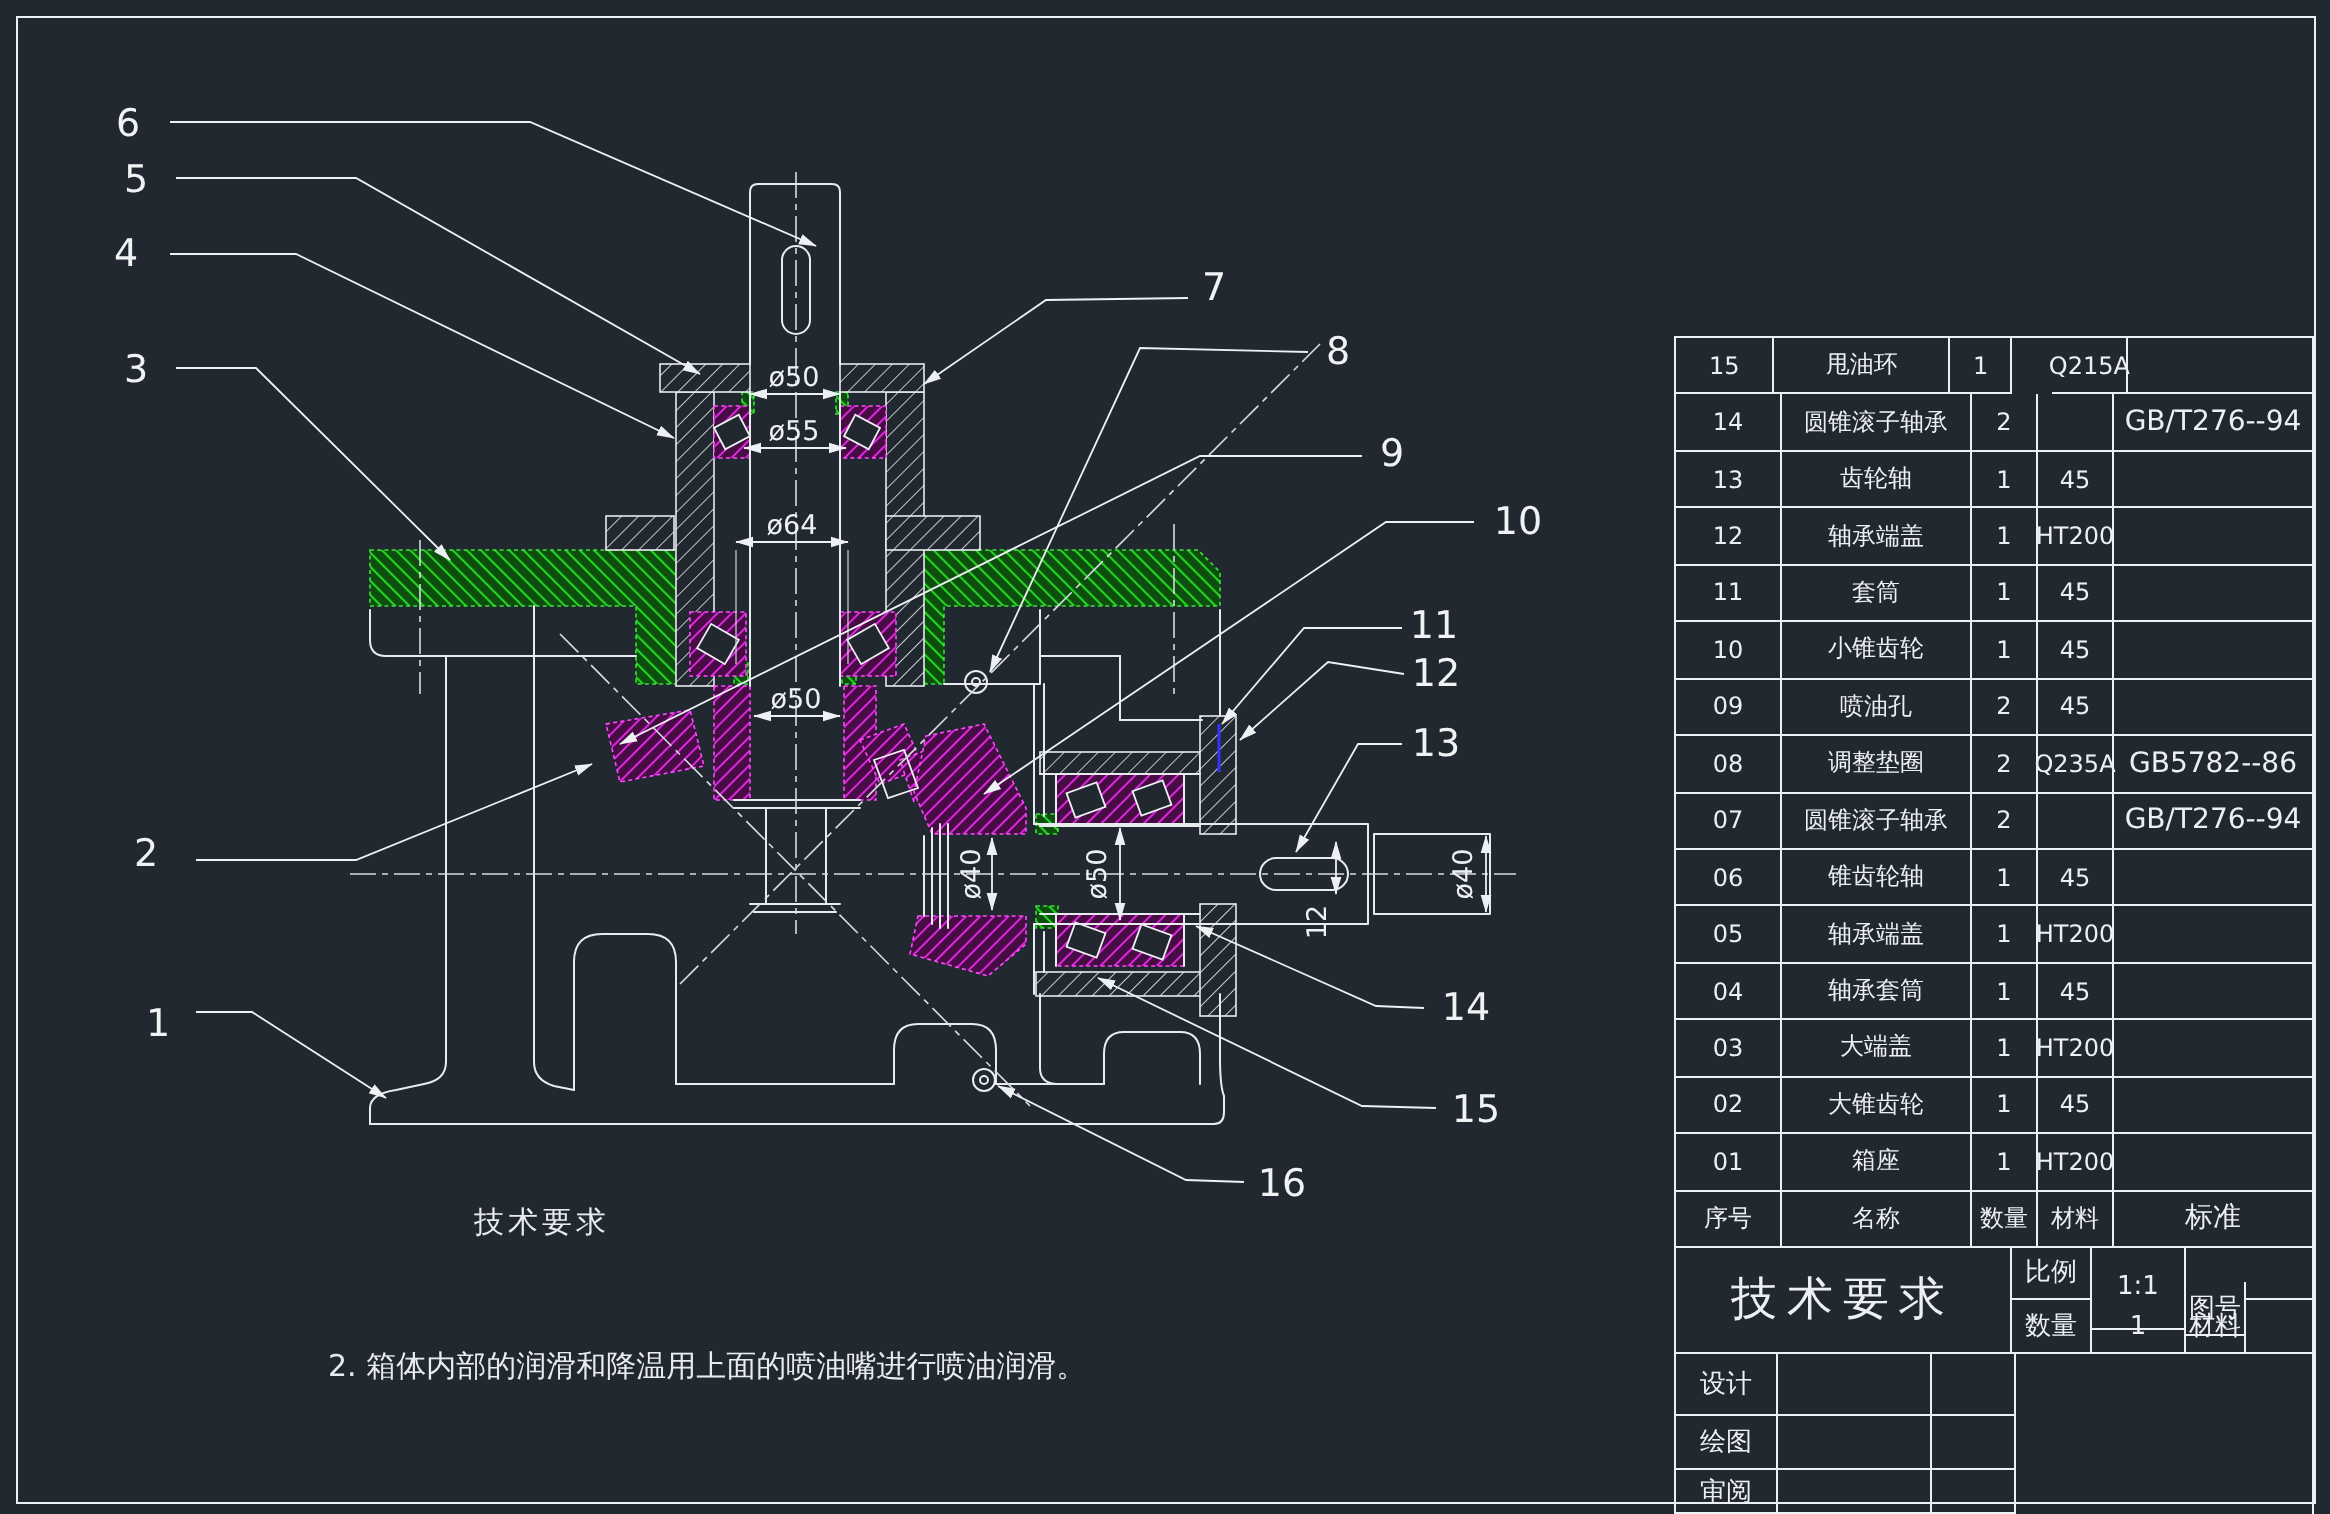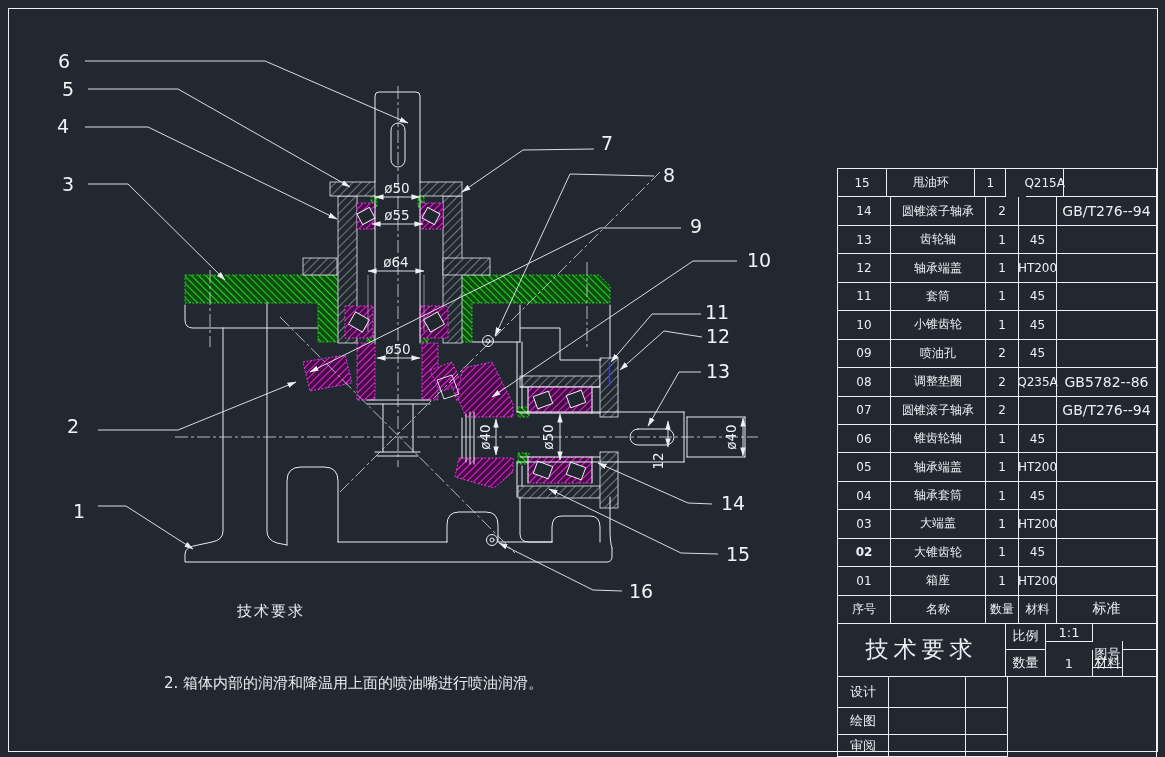--- a/index.html
+++ b/index.html
@@ -26,21 +26,21 @@
   .c0{width:53px;}.c1{width:95px;}.c2{width:33px;}.c3{width:38px;}.c4{width:100px;font-size:14px;}
 
   
   #title-block{position:absolute;left:837px;top:623px;width:320px;height:134px;
                border-left:1px solid #eef1f4;box-sizing:border-box;}
   .tb-cell{position:absolute;box-sizing:border-box;border-right:1px solid #eef1f4;
            border-bottom:1px solid #eef1f4;display:flex;align-items:center;justify-content:center;
            font-size:13px;white-space:nowrap;}
   #tb-title{left:0;top:0;width:168px;height:54px;font-size:23px;letter-spacing:5px;}
   #tb-scale-label{left:168px;top:0;width:40px;height:27px;}
-  #tb-scale-value{left:208px;top:0;width:47px;height:19px;text-align:right;}
+  #tb-scale-value{left:208px;top:0;width:47px;height:42px;text-align:right;}
   #tb-fig-label{left:255px;top:18px;width:30px;height:27px;}
   #tb-fig-value{left:285px;top:0;width:34px;height:27px;}
   #tb-qty-label{left:168px;top:27px;width:40px;height:27px;}
   #tb-qty-value{left:208px;top:27px;width:47px;height:27px;}
   #tb-mat-label{left:255px;top:27px;width:30px;height:27px;}
   #tb-mat-value{left:285px;top:27px;width:34px;height:27px;}
   #tb-bigcell{left:170px;top:54px;width:149px;height:80px;border-bottom:none;}
   .sign-label{width:51px;}.sign-c1{width:77px;}.sign-c2{width:42px;}
 </style>
 </head>
@@ -328,21 +328,21 @@
         <div class="pt-cell c4" style="height: 28.45px;"></div>
       </div>
       <div class="pt-row">
         <div class="pt-cell c0" style="height: 28.45px;">03</div>
         <div class="pt-cell c1" style="height: 28.45px;">大端盖</div>
         <div class="pt-cell c2" style="height: 28.45px;">1</div>
         <div class="pt-cell c3" style="height: 28.45px;">HT200</div>
         <div class="pt-cell c4" style="height: 28.45px;"></div>
       </div>
       <div class="pt-row">
-        <div class="pt-cell c0" style="height: 28.45px; font-weight: bold;">02</div>
+        <div class="pt-cell c0" style="height: 28.45px;">02</div>
         <div class="pt-cell c1" style="height: 28.45px;">大锥齿轮</div>
         <div class="pt-cell c2" style="height: 28.45px;">1</div>
         <div class="pt-cell c3" style="height: 28.45px;">45</div>
         <div class="pt-cell c4" style="height: 28.45px;"></div>
       </div>
       <div class="pt-row">
         <div class="pt-cell c0" style="height: 28.45px;">01</div>
         <div class="pt-cell c1" style="height: 28.45px;">箱座</div>
         <div class="pt-cell c2" style="height: 28.45px;">1</div>
         <div class="pt-cell c3" style="height: 28.45px;">HT200</div>

